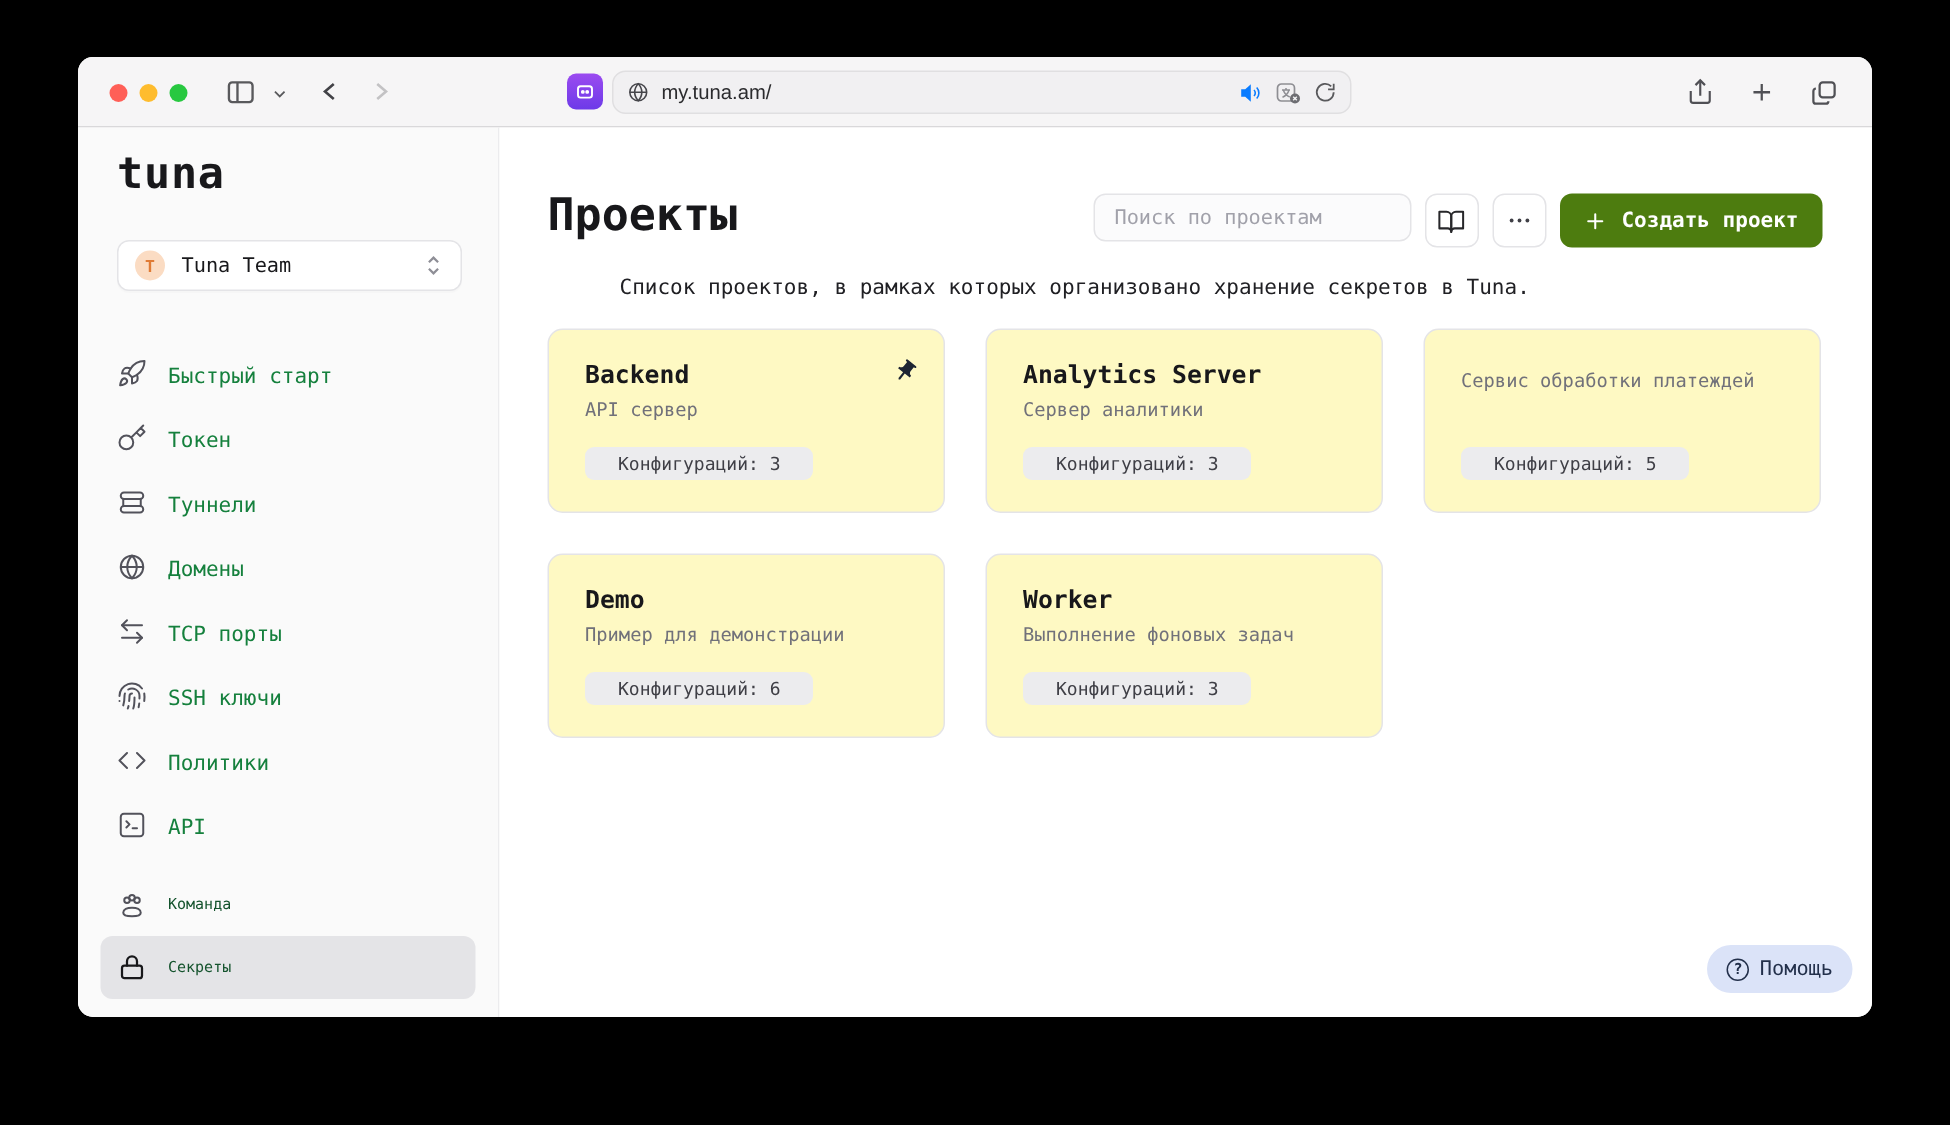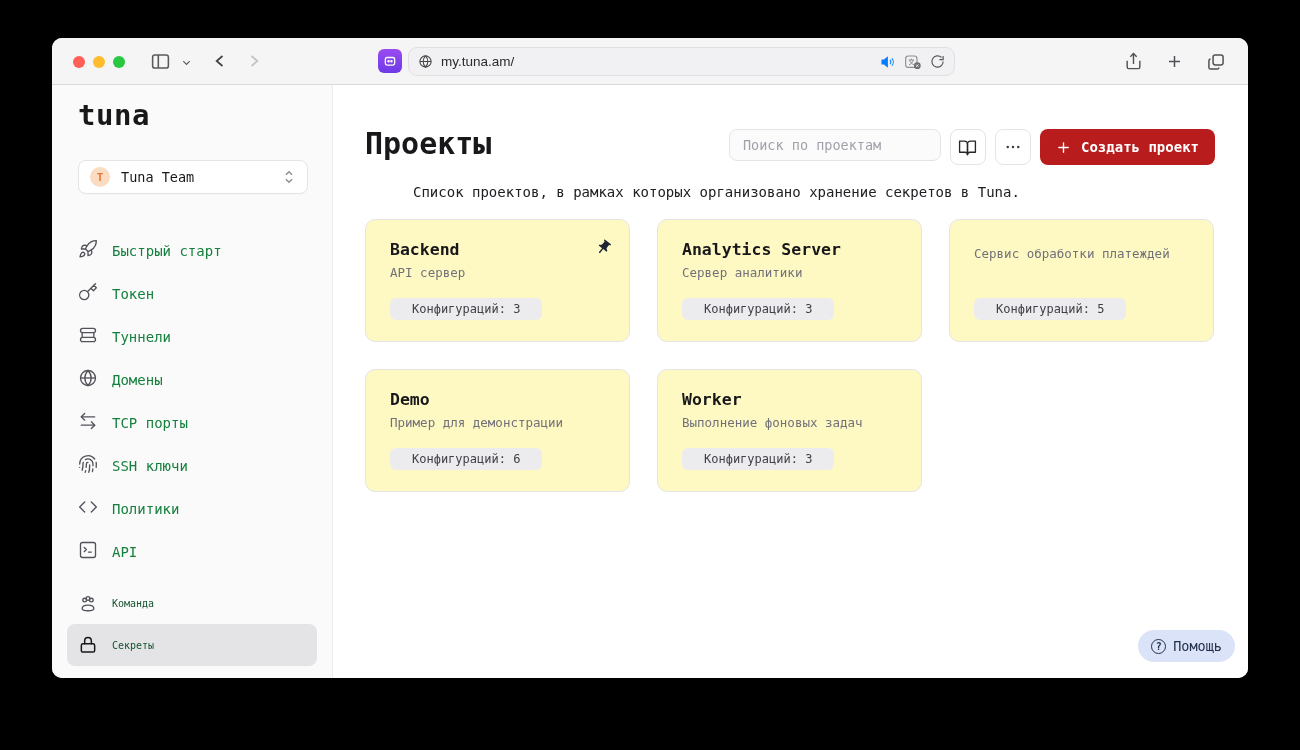--- a/index.html
+++ b/index.html
@@ -9,21 +9,21 @@
   .window { position:absolute; left:52px; top:38px; width:1196px; height:640px;
             background:#fff; border-radius:10px; overflow:hidden;
             box-shadow:0 30px 70px rgba(0,0,0,.6); display:flex; flex-direction:column; }
 
   
   .toolbar { position:relative; flex:none; height:47px; background:#f6f5f6;
              border-bottom:1px solid #d9d8da; font-family:"Liberation Sans", sans-serif; }
   .traffic { position:absolute; left:21px; top:18px; display:flex; gap:8px; }
   .tl { width:12px; height:12px; border-radius:50%; }
   .tb-abs { position:absolute; display:flex; align-items:center; justify-content:center; }
-  .urlbar { position:absolute; left:356px; top:9px; width:547px; height:29px;
+  .urlbar { position:absolute; left:356px; top:9px; width:493px; height:29px;
             background:#f1f0f2; border:1px solid #e0dfe1; border-radius:9px;
             display:flex; align-items:center; padding:0 9px; gap:8px; }
   .urlbar .url-text { font-size:13.5px; color:#2b2b2e; flex:1; }
   .ext-btn { position:absolute; left:326px; top:11px; width:24px; height:24px; border-radius:6px;
              background:linear-gradient(180deg,#9b4bf0,#6d3ae8); display:flex; align-items:center; justify-content:center; }
   .tb-right { position:absolute; right:22px; top:0; height:47px; display:flex; align-items:center; gap:22px; }
 
   
   .app { flex:1; display:flex; min-height:0; }
   .sidebar { position:relative; flex:none; width:281px; background:#fafafa; border-right:1px solid #ececee; }
@@ -47,21 +47,21 @@
   
   .main { position:relative; flex:1; padding:41px 33px 0 32px; background:#fff; }
   .page-title { font-size:30px; font-weight:700; color:#18181b; line-height:36px; }
   .header-controls { position:absolute; top:44px; right:33px; display:flex; gap:9px; height:36px; }
   .search { width:212px; height:32px; border:1px solid #e4e4e7; border-radius:8px; background:#fbfbfc;
             padding:0 13px; font-size:13.5px; color:#18181b; outline:none;
             font-family:"DejaVu Sans Mono", monospace; }
   .search::placeholder { color:#a1a1aa; }
   .icon-btn { width:36px; height:36px; background:#fff; border:1px solid #e4e4e7; border-radius:8px;
               display:flex; align-items:center; justify-content:center; cursor:pointer; }
-  .create-btn { height:36px; background:#b91c1c; color:#fff; border:none; border-radius:8px;
+  .create-btn { height:36px; background:#4d7c0f; color:#fff; border:none; border-radius:8px;
                 padding:0 16px; display:flex; align-items:center; gap:10px; font-size:14px; font-weight:700;
                 font-family:"DejaVu Sans Mono", monospace; cursor:pointer; }
   .subtitle { margin-top:22px; font-size:14px; color:#202024;margin-left:48px; }
   .cards { margin-top:19px; display:grid; grid-template-columns:repeat(3,265px); gap:27px; }
   .card { position:relative; height:123px; background:#fef9c3; border:1px solid #e4e4e7; border-radius:10px;
           padding:20px 24px; cursor:pointer; }
   .card-title { font-size:16.5px; font-weight:700; color:#18181b; }
   .card-desc { margin-top:6px; font-size:12.5px; color:#71717a; }
   .card-badge { position:absolute; left:24px; bottom:21px; background:#ececee; border-radius:6px;
                 padding:4px 22px; font-size:12px; color:#3f3f46; }

